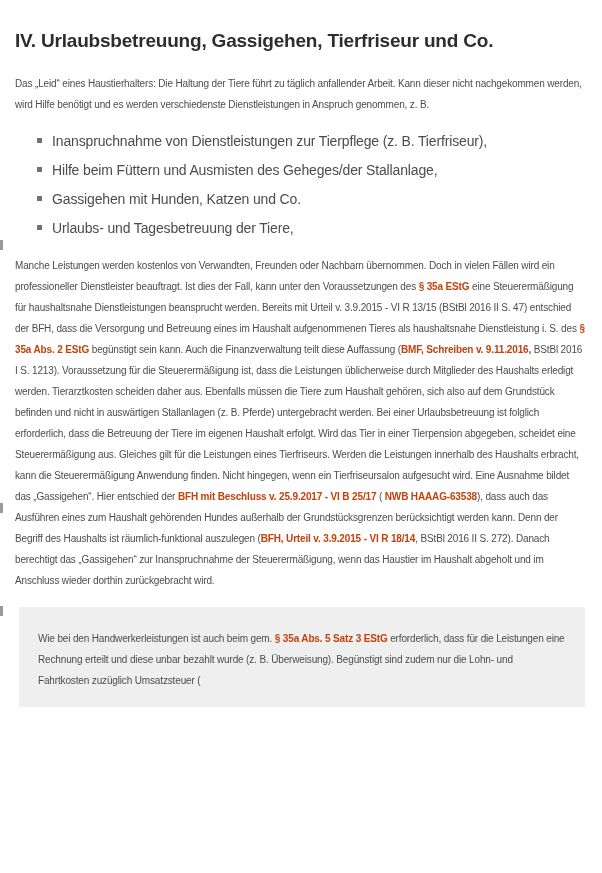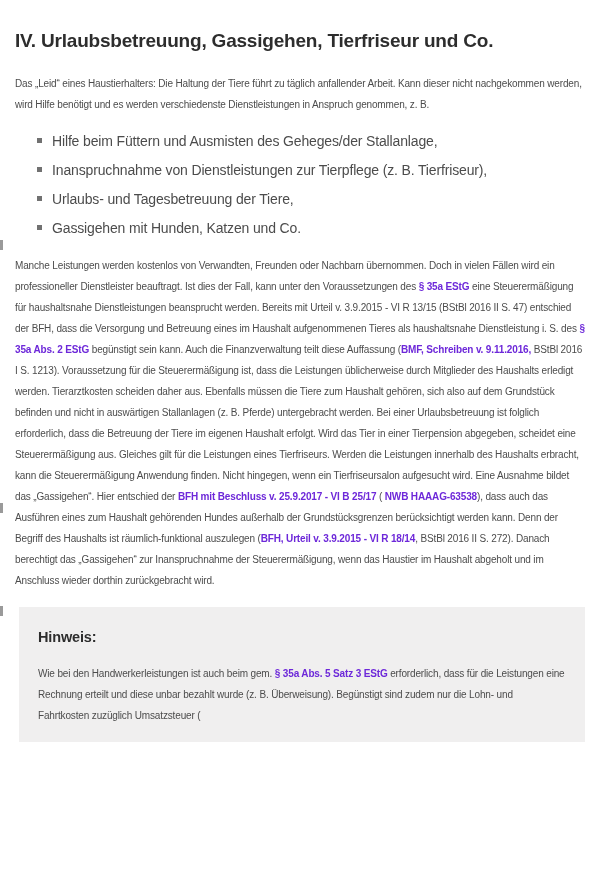--- a/index.html
+++ b/index.html
@@ -61,21 +61,21 @@
   .bullet-square {
     position: absolute;
     left: 0;
     top: 7px;
     width: 5px;
     height: 5px;
     background: #717171;
     display: inline-block;
   }
   a.doc-link {
-    color: #6d28d9;
+    color: #c2410c;
     font-weight: 700;
     text-decoration: none;
     cursor: pointer;
   }
   .hinweis-box {
     background: #f0efef;
     margin: 16px 0 0 4px;
     padding: 21px 19px 16px 19px;
   }
   .hinweis-box h2 {
@@ -99,36 +99,35 @@
   <div class="margin-marker m2"></div>
   <div class="margin-marker m3"></div>
 
   <h1 class="section-title">IV. Urlaubsbetreuung, Gassigehen, Tierfriseur und Co.</h1>
 
   <p class="para">Das „Leid“ eines Haustierhalters: Die Haltung der Tiere führt zu täglich anfallender Arbeit. Kann dieser nicht nachgekommen werden, wird Hilfe benötigt und es werden verschiedenste Dienstleistungen in Anspruch genommen, z. B.</p>
 
   <ul class="bullet-list">
     <li>
       <span class="bullet-square"></span>
+      <span>Inanspruchnahme von Dienstleistungen zur Tierpflege (z. B. Tierfriseur),</span>
+    </li>
+    <li>
+      <span class="bullet-square"></span>
       <span>Hilfe beim Füttern und Ausmisten des Geheges/der Stallanlage,</span>
     </li>
     <li>
       <span class="bullet-square"></span>
-      <span>Inanspruchnahme von Dienstleistungen zur Tierpflege (z. B. Tierfriseur),</span>
+      <span>Gassigehen mit Hunden, Katzen und Co.</span>
     </li>
     <li>
       <span class="bullet-square"></span>
       <span>Urlaubs- und Tagesbetreuung der Tiere,</span>
-    </li>
-    <li>
-      <span class="bullet-square"></span>
-      <span>Gassigehen mit Hunden, Katzen und Co.</span>
     </li>
   </ul>
 
   <p class="para"><span>Manche Leistungen werden kostenlos von Verwandten, Freunden oder Nachbarn übernommen. Doch in vielen Fällen wird ein professioneller Dienstleister beauftragt. Ist dies der Fall, kann unter den Voraussetzungen des </span><a class="doc-link" href="#">§ 35a EStG</a><span> eine Steuerermäßigung für haushaltsnahe Dienstleistungen beansprucht werden. Bereits mit Urteil v. 3.9.2015 - VI R 13/15 (BStBl 2016 II S. 47) entschied der BFH, dass die Versorgung und Betreuung eines im Haushalt aufgenommenen Tieres als haushaltsnahe Dienstleistung i. S. des </span><a class="doc-link" href="#">§ 35a Abs. 2 EStG</a><span> begünstigt sein kann. Auch die Finanzverwaltung teilt diese Auffassung (</span><a class="doc-link" href="#">BMF, Schreiben v. 9.11.2016,</a><span> BStBl 2016 I S. 1213). Voraussetzung für die Steuerermäßigung ist, dass die Leistungen üblicherweise durch Mitglieder des Haushalts erledigt werden. Tierarztkosten scheiden daher aus. Ebenfalls müssen die Tiere zum Haushalt gehören, sich also auf dem Grundstück befinden und nicht in auswärtigen Stallanlagen (z. B. Pferde) untergebracht werden. Bei einer Urlaubsbetreuung ist folglich erforderlich, dass die Betreuung der Tiere im eigenen Haushalt erfolgt. Wird das Tier in einer Tierpension abgegeben, scheidet eine Steuerermäßigung aus. Gleiches gilt für die Leistungen eines Tierfriseurs. Werden die Leistungen innerhalb des Haushalts erbracht, kann die Steuerermäßigung Anwendung finden. Nicht hingegen, wenn ein Tierfriseursalon aufgesucht wird. Eine Ausnahme bildet das „Gassigehen“. Hier entschied der </span><a class="doc-link" href="#">BFH mit Beschluss v. 25.9.2017 - VI B 25/17</a><span> ( </span><a class="doc-link" href="#">NWB HAAAG-63538</a><span>), dass auch das Ausführen eines zum Haushalt gehörenden Hundes außerhalb der Grundstücksgrenzen berücksichtigt werden kann. Denn der Begriff des Haushalts ist räumlich-funktional auszulegen (</span><a class="doc-link" href="#">BFH, Urteil v. 3.9.2015 - VI R 18/14</a><span>, BStBl 2016 II S. 272). Danach berechtigt das „Gassigehen“ zur Inanspruchnahme der Steuerermäßigung, wenn das Haustier im Haushalt abgeholt und im Anschluss wieder dorthin zurückgebracht wird.</span></p>
 
   <div class="hinweis-box">
-    <h2>Hinweis:</h2>
     <p class="para"><span>Wie bei den Handwerkerleistungen ist auch beim gem. </span><a class="doc-link" href="#">§ 35a Abs. 5 Satz 3 EStG</a><span> erforderlich, dass für die Leistungen eine Rechnung erteilt und diese unbar bezahlt wurde (z. B. Überweisung). Begünstigt sind zudem nur die Lohn- und Fahrtkosten zuzüglich Umsatzsteuer (</span></p>
   </div>
 
 </div>
 
 </body></html>

